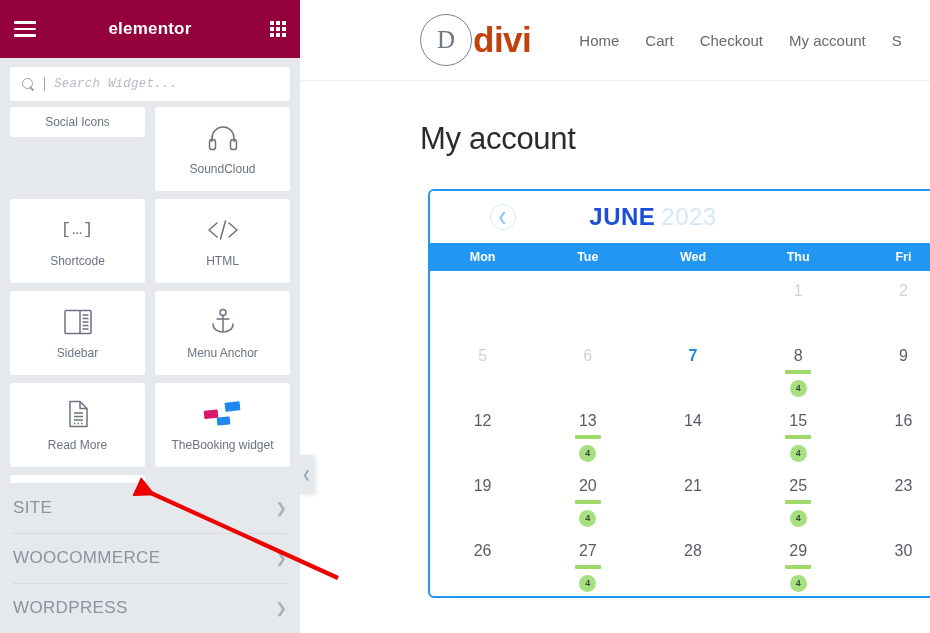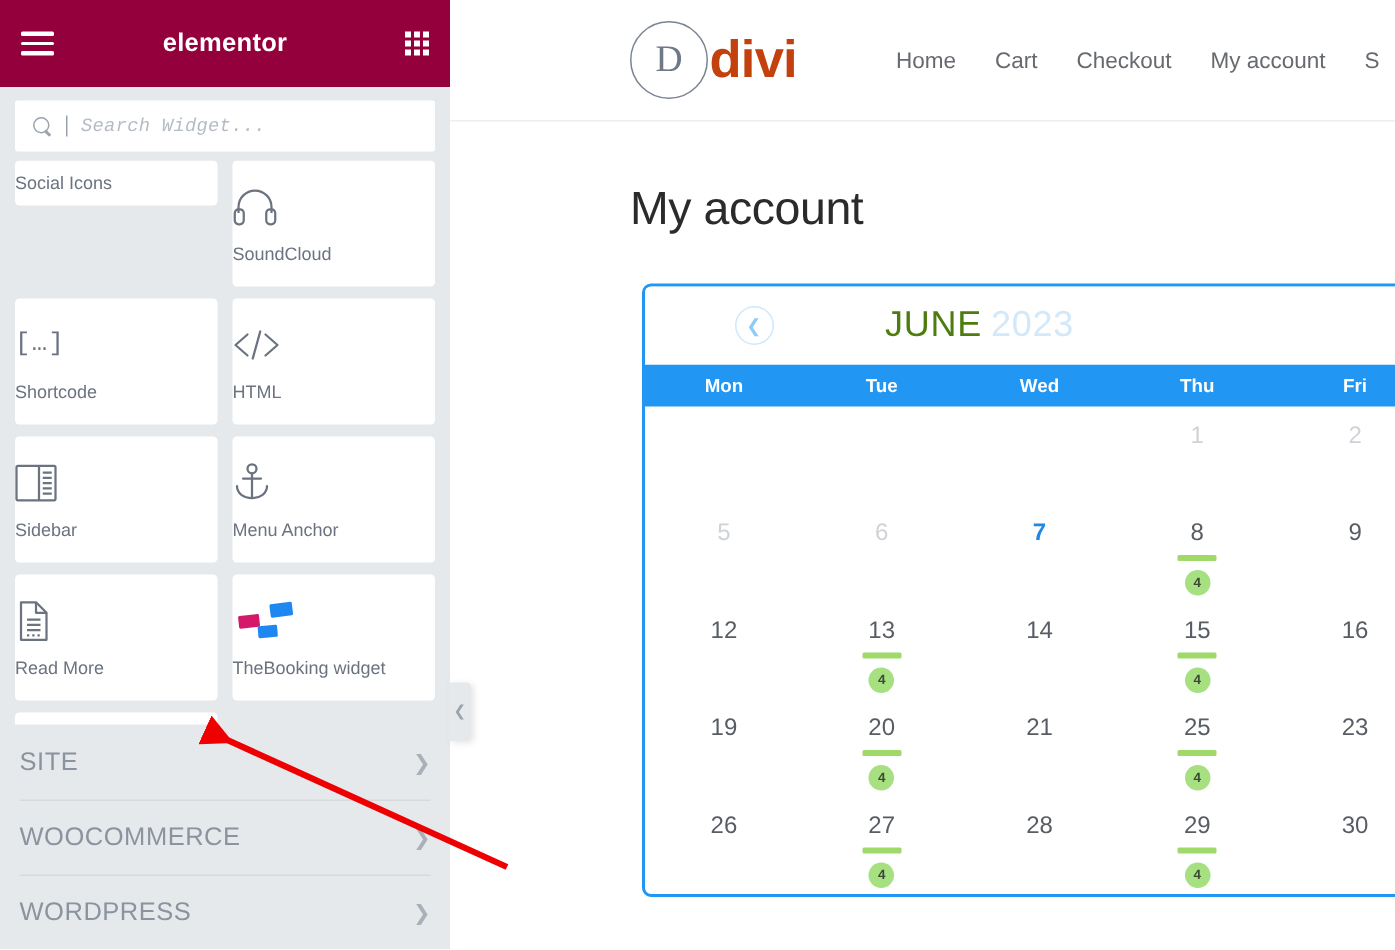--- a/index.html
+++ b/index.html
@@ -48,21 +48,21 @@
     content: ""; position: absolute; left: 8.2px; top: 8.4px;
     width: 5px; height: 1.8px; background: #9aa2ad; transform: rotate(45deg); transform-origin: left center;
   }
   .caret { width: 1px; height: 14px; background: #9aa2ad; flex: none; }
   .search-ph { font-size: 12.5px; color: #b5bcc5; font-style: italic; letter-spacing: .2px; }
 
   .widget-scroll { flex: 1; overflow: hidden; padding: 0 10px; }
   .widget-grid { display: grid; grid-template-columns: 1fr 1fr; gap: 8px 10px; }
   .widget-card {
     background: #ffffff; border-radius: 3px;
-    display: flex; flex-direction: column; align-items: flex-start; justify-content: center;
+    display: flex; flex-direction: column; align-items: center; justify-content: center;
     cursor: pointer; position: relative;
   }
   .widget-card.partial { height: 30px; justify-content: center; }
   .widget-card.full { height: 84px; gap: 8px; }
   .wc-label { font-size: 12px; color: #6b7381; text-align: center; line-height: 1.2; }
   .wc-icon { color: #6b7381; display: flex; align-items: center; justify-content: center; height: 32px; }
   .wc-icon svg { display: block; }
   .shortcode-glyph { font-size: 17px; color: #6b7381; letter-spacing: 1px; font-family: "Liberation Mono", monospace; }
 
   .panel-sections { flex: none; }
@@ -100,21 +100,21 @@
     display: flex; align-items: center;
     padding-left: 120px;
   }
   .logo { display: flex; align-items: center; gap: 1px; }
   .logo-mark {
     width: 52px; height: 52px; border: 1.6px solid #7b8494; border-radius: 50%;
     display: flex; align-items: center; justify-content: center;
     font-size: 25px; color: #6f7888; font-family: "Liberation Serif", serif;
   }
   .logo-text { font-size: 35px; color: #c2410c; font-weight: 700; letter-spacing: -.5px; }
-  .site-nav { display: flex; align-items: flex-start; gap: 26px; margin-left: 66px; white-space: nowrap; }
+  .site-nav { display: flex; align-items: flex-start; gap: 26px; margin-left: 48px; white-space: nowrap; }
   .nav-link { font-size: 15px; color: #666a6f; cursor: pointer; }
 
   .page-title {
     font-size: 31px; color: #2b2b2b; font-weight: 400;
     padding: 40px 0 0 120px; letter-spacing: -.3px;
   }
 
   
   .cal-wrap { padding: 32px 0 0 128px; }
   .calendar {
@@ -133,21 +133,21 @@
     width: 26px; height: 26px; border: 1.6px solid #cfe8fb; border-radius: 50%;
     display: flex; align-items: center; justify-content: center;
     margin-left: 40px; cursor: pointer;
   }
   .cal-prev span { color: #8ecbf7; font-size: 12px; line-height: 1; margin-left: -1px; }
   .cal-title {
     position: absolute; left: 0; right: 0; text-align: center;
     font-size: 24px; letter-spacing: .5px; pointer-events: none;
     padding-right: 80px;
   }
-  .cal-month { color: #4d7c0f; font-weight: 400; }
+  .cal-month { color: #1d4ed8; font-weight: 700; }
   .cal-year { color: #d3e8f8; font-weight: 400; margin-left: 6px; }
 
   .cal-days {
     background: #2196f3; height: 28px;
     display: grid; grid-template-columns: repeat(5, 1fr);
     align-items: center;
   }
   .cal-day { text-align: center; color: #ffffff; font-size: 12.5px; font-weight: bold; }
 
   .cal-grid { display: grid; grid-template-columns: repeat(5, 1fr); }

